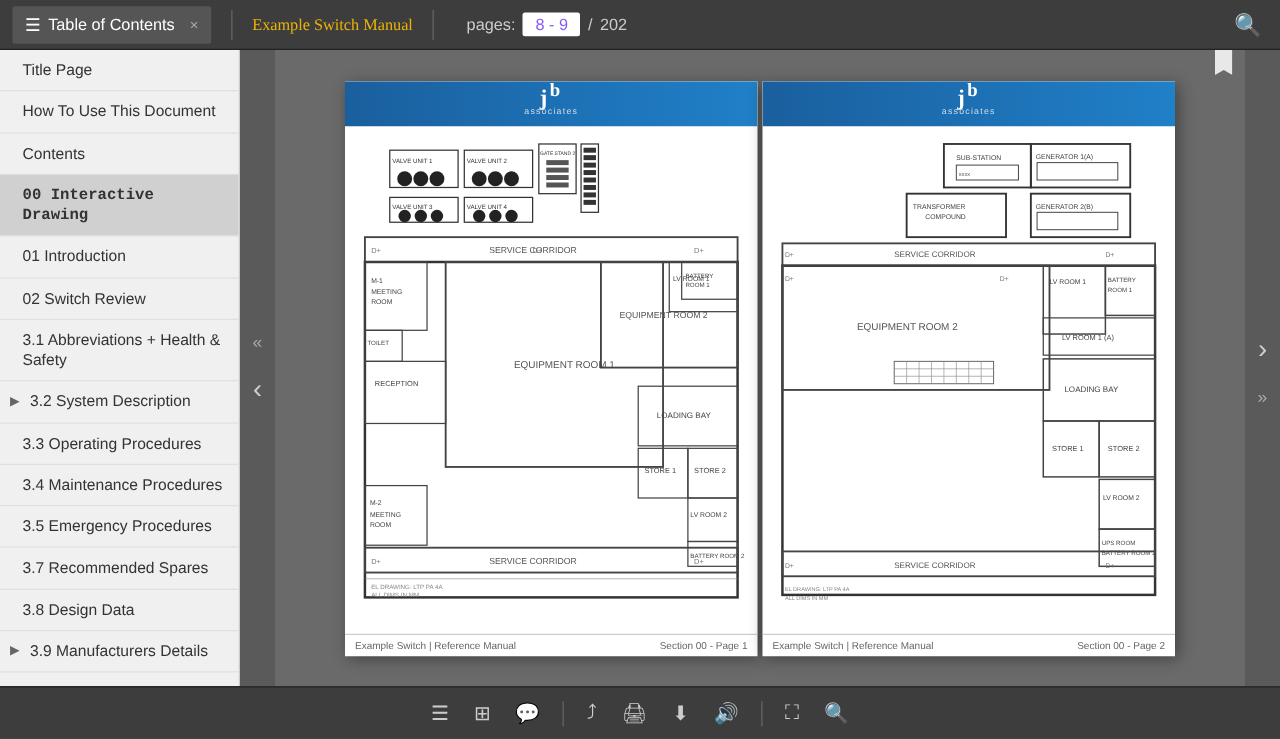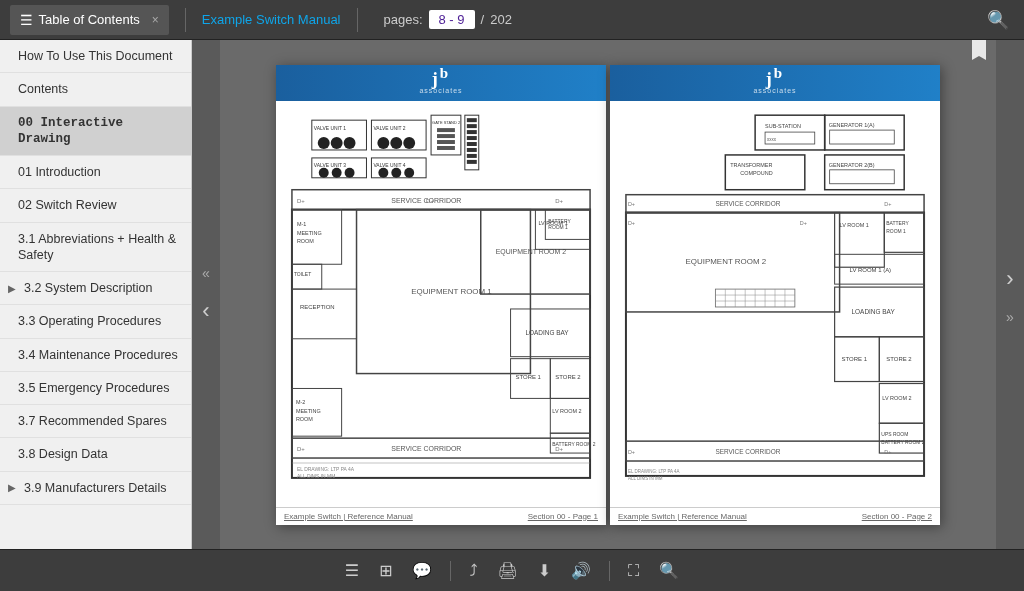--- a/index.html
+++ b/index.html
@@ -15,24 +15,24 @@
     }
     .header-toc-btn {
       display: flex; align-items: center; gap: 6px;
       background: #555; border: none; color: #fff;
       padding: 4px 10px; cursor: pointer; font-size: 13px; height: 30px;
       border-radius: 2px;
     }
     .header-toc-btn .toc-icon { font-size: 14px; }
     .header-toc-btn .close-icon { margin-left: 6px; font-size: 12px; color: #aaa; cursor: pointer; }
     .header-divider { width: 1px; height: 24px; background: #666; margin: 0 6px; }
-    .header-title { font-size: 13px; color: #0ea5e9; white-space: nowrap; }
+    .header-title { font-size: 13px; color: #eab308; white-space: nowrap; font-family: Liberation Serif, serif; }
     .header-pages { display: flex; align-items: center; gap: 6px; font-size: 13px; color: #ccc; margin-left: 10px; }
     .header-pages-input {
-      background: #fff; color: #4c1d95; border: none;
+      background: #fff; color: #8b5cf6; border: none;
       padding: 2px 6px; font-size: 13px; width: 46px; text-align: center;
       border-radius: 2px;
     }
     .header-spacer { flex: 1; }
     .header-search-btn { background: none; border: none; color: #ccc; font-size: 18px; cursor: pointer; padding: 4px; }
 
     
     .main-layout { display: flex; flex: 1; overflow: hidden; }
 
     
@@ -82,21 +82,21 @@
     }
     .page-content { flex: 1; padding: 6px; overflow: hidden; position: relative; }
 
     
     .floorplan-svg { width: 100%; height: 100%; }
 
     
     .page-footer {
       height: 18px; border-top: 1px solid #ccc;
       display: flex; align-items: center; justify-content: space-between;
-      padding: 0 8px; font-size: 8px; color: #666; text-decoration: underline;
+      padding: 0 8px; font-size: 8px; color: #666;
     }
 
     
     .bookmark {
       position: absolute; top: 0; right: 10px;
       width: 14px; height: 20px;
       background: #e8e8e8;
       clip-path: polygon(0 0, 100% 0, 100% 100%, 50% 80%, 0 100%);
       z-index: 5;
     }
@@ -137,20 +137,23 @@
   <div class="header-spacer"></div>
   <button class="header-search-btn">
     <span>🔍</span>
   </button>
 </div>
 
 <div class="main-layout">
 
   <div class="sidebar">
 
+  <div class="sidebar-item">
+        <span>Title Page</span>
+      </div>
       <div class="sidebar-item">
         <span>How To Use This Document</span>
       </div>
       <div class="sidebar-item">
         <span>Contents</span>
       </div>
       <div class="sidebar-item active">
         <span>00 Interactive Drawing</span>
       </div>
       <div class="sidebar-item">

